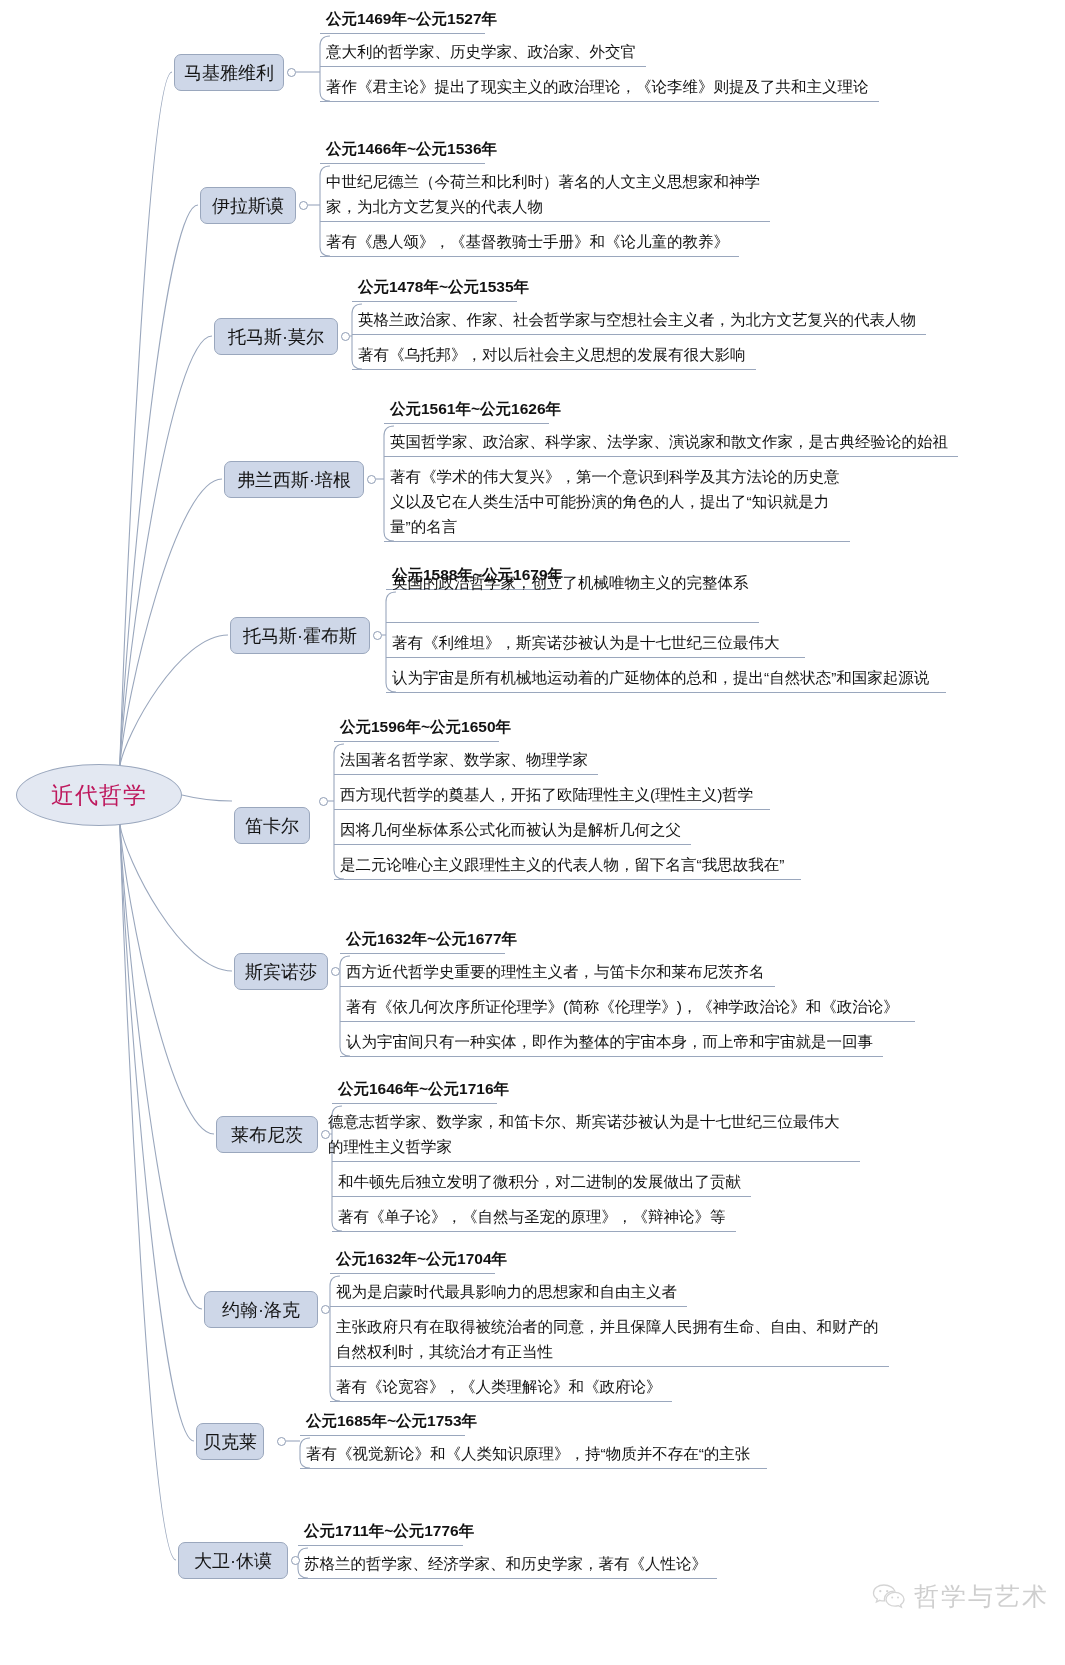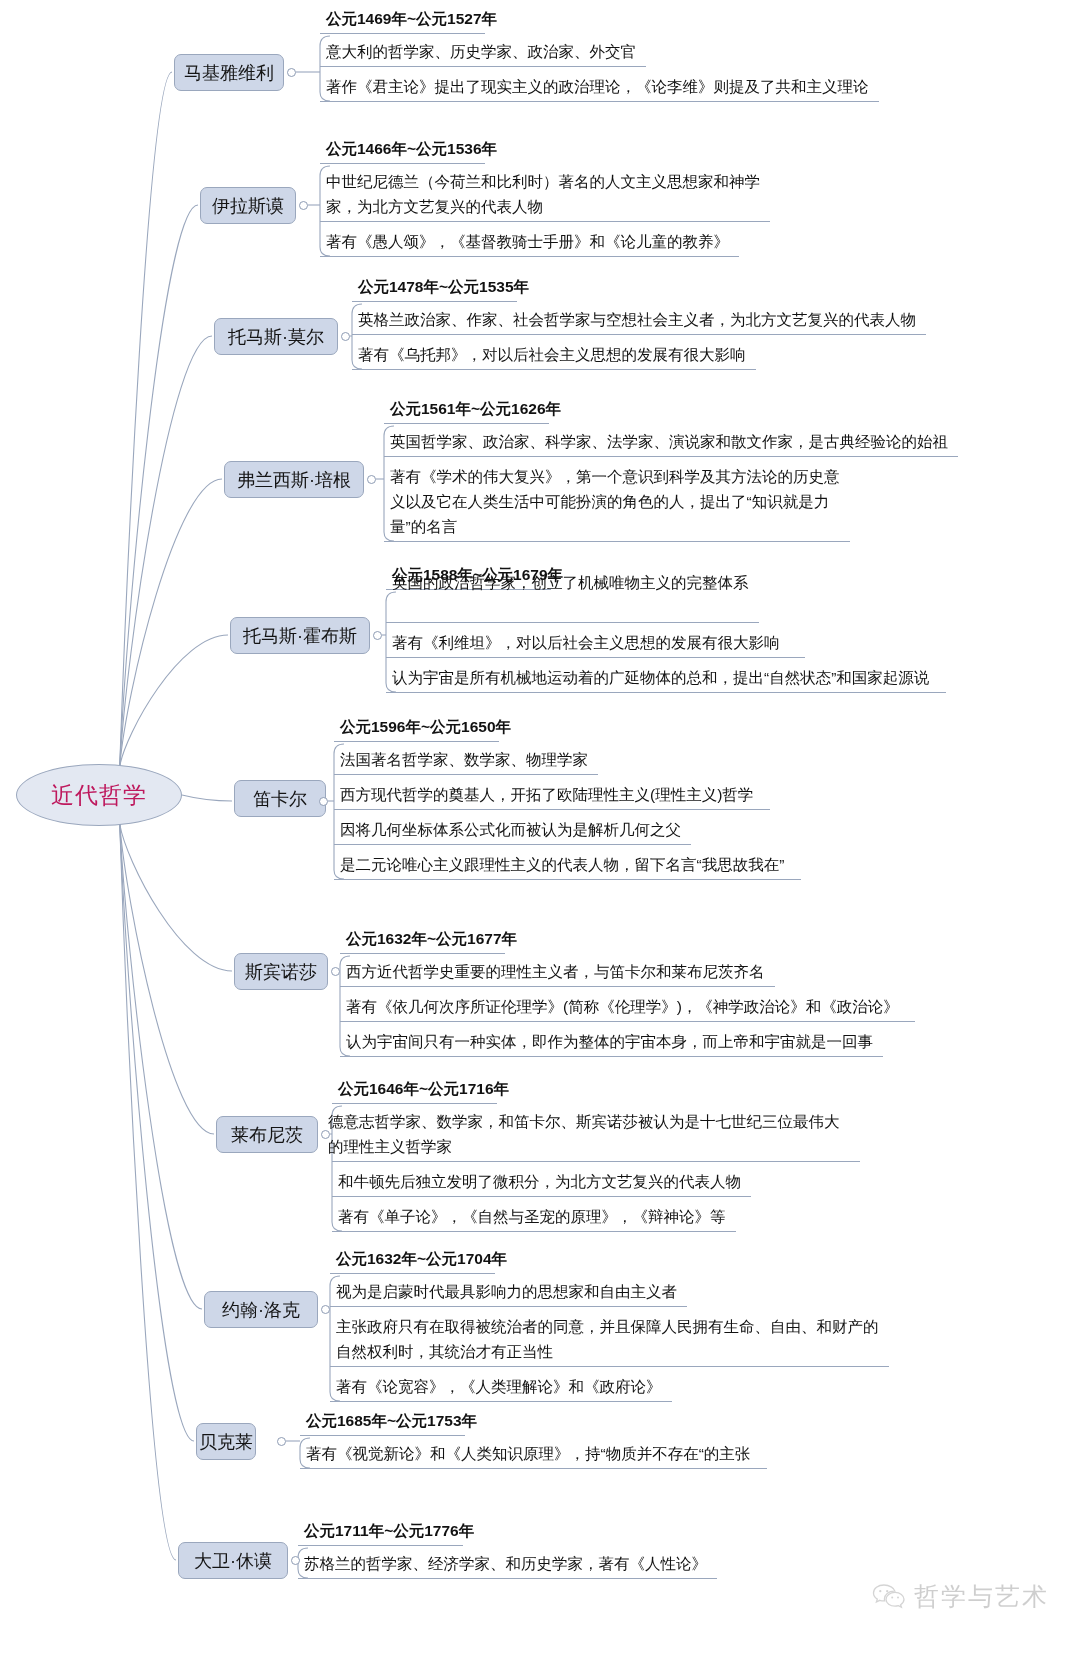--- a/index.html
+++ b/index.html
@@ -208,25 +208,25 @@
 量”的名言</div>
       <div class="rule" style="left: 384px; top: 541px; width: 465.5px;"></div>
       <div class="branch-box" style="left: 230px; top: 617px; width: 140px;">
         <span class="branch-label">托马斯·霍布斯</span>
       </div>
       <div class="branch-dot" style="left: 373px; top: 631px;"></div>
       <div class="detail head" style="left: 392px; top: 562px;">公元1588年~公元1679年</div>
       <div class="rule" style="left: 386px; top: 589px; width: 165px;"></div>
       <div class="detail" style="left: 392px; top: 570px;">英国的政治哲学家，创立了机械唯物主义的完整体系</div>
       <div class="rule" style="left: 386px; top: 622px; width: 372.5px;"></div>
-      <div class="detail" style="left: 392px; top: 630px;">著有《利维坦》，对以后社会主义思想的发展有很大影响</div>
+      <div class="detail" style="left: 392px; top: 630px;">著有《利维坦》，斯宾诺莎被认为是十七世纪三位最伟大</div>
       <div class="rule" style="left: 386px; top: 657px; width: 419px;"></div>
       <div class="detail" style="left: 392px; top: 665px;">认为宇宙是所有机械地运动着的广延物体的总和，提出“自然状态”和国家起源说</div>
       <div class="rule" style="left: 386px; top: 692px; width: 559.8px;"></div>
-      <div class="branch-box" style="left: 234px; top: 780px; width: 92px;">
+      <div class="branch-box" style="left: 234px; top: 807px; width: 76px;">
         <span class="branch-label">笛卡尔</span>
       </div>
       <div class="branch-dot" style="left: 319px; top: 797px;"></div>
       <div class="detail head" style="left: 340px; top: 714px;">公元1596年~公元1650年</div>
       <div class="rule" style="left: 334px; top: 741px; width: 165px;"></div>
       <div class="detail" style="left: 340px; top: 747px;">法国著名哲学家、数学家、物理学家</div>
       <div class="rule" style="left: 334px; top: 774px; width: 264px;"></div>
       <div class="detail" style="left: 340px; top: 782px;">西方现代哲学的奠基人，开拓了欧陆理性主义(理性主义)哲学</div>
       <div class="rule" style="left: 334px; top: 809px; width: 435.8px;"></div>
       <div class="detail" style="left: 340px; top: 817px;">因将几何坐标体系公式化而被认为是解析几何之父</div>
@@ -247,38 +247,38 @@
       <div class="rule" style="left: 340px; top: 1056px; width: 543px;"></div>
       <div class="branch-box" style="left: 216px; top: 1116px; width: 102px;">
         <span class="branch-label">莱布尼茨</span>
       </div>
       <div class="branch-dot" style="left: 321px; top: 1130px;"></div>
       <div class="detail head" style="left: 338px; top: 1076px;">公元1646年~公元1716年</div>
       <div class="rule" style="left: 332px; top: 1103px; width: 165px;"></div>
       <div class="detail" style="left: 328px; top: 1109px;">德意志哲学家、数学家，和笛卡尔、斯宾诺莎被认为是十七世纪三位最伟大
 的理性主义哲学家</div>
       <div class="rule" style="left: 332px; top: 1161px; width: 527.5px;"></div>
-      <div class="detail" style="left: 338px; top: 1169px;">和牛顿先后独立发明了微积分，为北方文艺复兴的代表人物</div>
+      <div class="detail" style="left: 338px; top: 1169px;">和牛顿先后独立发明了微积分，对二进制的发展做出了贡献</div>
       <div class="rule" style="left: 332px; top: 1196px; width: 419px;"></div>
       <div class="detail" style="left: 338px; top: 1204px;">著有《单子论》，《自然与圣宠的原理》，《辩神论》等</div>
       <div class="rule" style="left: 332px; top: 1231px; width: 403.5px;"></div>
       <div class="branch-box" style="left: 204px; top: 1291px; width: 114px;">
         <span class="branch-label">约翰·洛克</span>
       </div>
       <div class="branch-dot" style="left: 321px; top: 1305px;"></div>
       <div class="detail head" style="left: 336px; top: 1246px;">公元1632年~公元1704年</div>
       <div class="rule" style="left: 330px; top: 1273px; width: 165px;"></div>
       <div class="detail" style="left: 336px; top: 1279px; text-align: right;">视为是启蒙时代最具影响力的思想家和自由主义者</div>
       <div class="rule" style="left: 330px; top: 1306px; width: 357px;"></div>
       <div class="detail" style="left: 336px; top: 1314px;">主张政府只有在取得被统治者的同意，并且保障人民拥有生命、自由、和财产的
 自然权利时，其统治才有正当性</div>
       <div class="rule" style="left: 330px; top: 1366px; width: 558.5px;"></div>
       <div class="detail" style="left: 336px; top: 1374px;">著有《论宽容》，《人类理解论》和《政府论》</div>
       <div class="rule" style="left: 330px; top: 1401px; width: 341.5px;"></div>
-      <div class="branch-box" style="left: 196px; top: 1423px; width: 60px;">
+      <div class="branch-box" style="left: 196px; top: 1423px; width: 68px;">
         <span class="branch-label">贝克莱</span>
       </div>
       <div class="branch-dot" style="left: 277px; top: 1437px;"></div>
       <div class="detail head" style="left: 306px; top: 1408px;">公元1685年~公元1753年</div>
       <div class="rule" style="left: 300px; top: 1435px; width: 165px;"></div>
       <div class="detail" style="left: 306px; top: 1441px;">著有《视觉新论》和《人类知识原理》，持“物质并不存在“的主张</div>
       <div class="rule" style="left: 300px; top: 1468px; width: 466.8px;"></div>
       <div class="branch-box" style="left: 178px; top: 1542px; width: 110px;">
         <span class="branch-label">大卫·休谟</span>
       </div>

